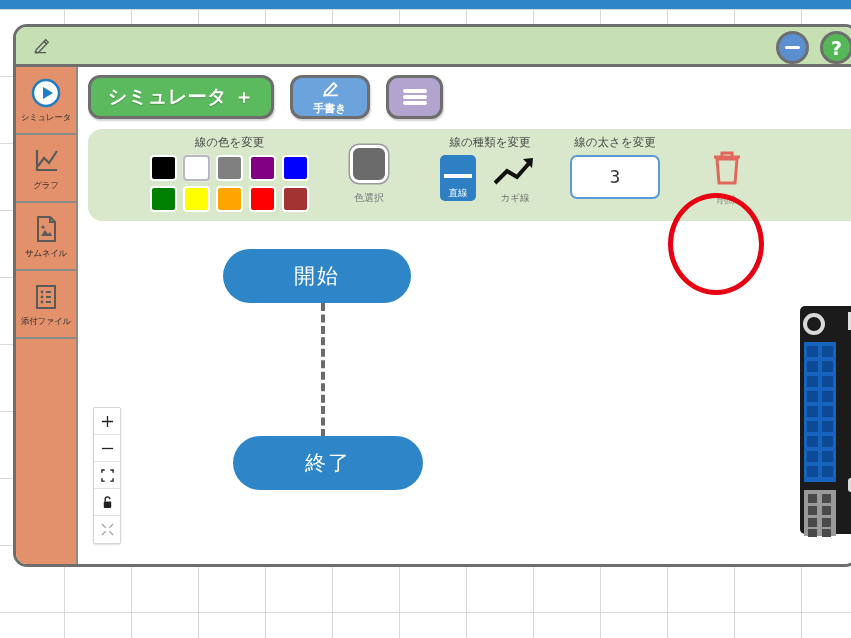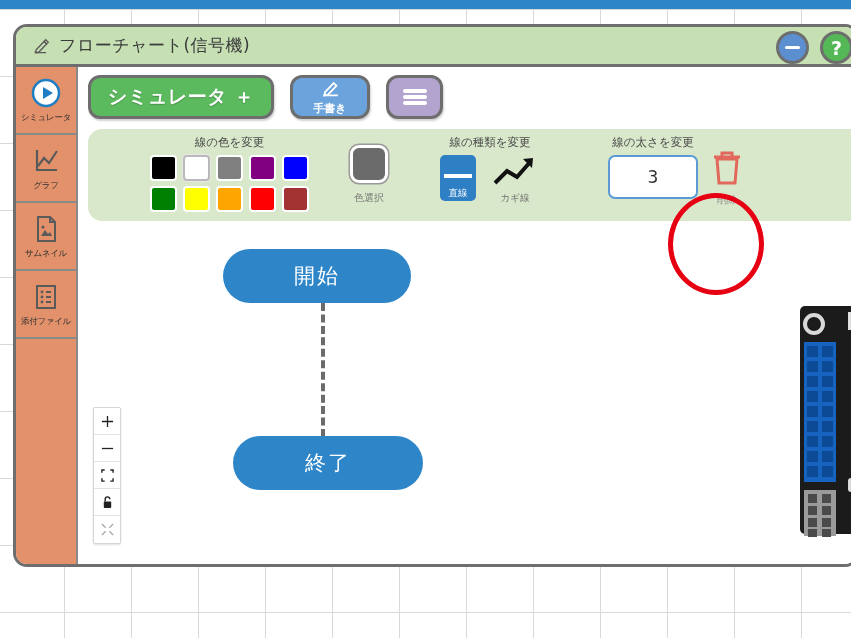--- a/index.html
+++ b/index.html
@@ -165,21 +165,21 @@
   #straight-line-option {
     width: 36px; height: 46px; background: #2f7fc4; border-radius: 5px;
     position: relative; cursor: pointer;
   }
   #straight-line-option .lnk { position:absolute; left:4px; right:4px; top:19px; height:4px; background:#ffffff; }
   #straight-label { position:absolute; bottom:1px; left:0; right:0; text-align:center; font-size:9.5px; color:#ffffff; }
   #elbow-line-option { width: 50px; cursor: pointer; text-align:center; }
   #elbow-label { font-size: 9.5px; color: #6f6f6f; margin-top: 1px; }
 
   
-  #thickness-group { left: 520px; }
+  #thickness-group { left: 482px; }
   #thickness-input {
     width: 90px; height: 44px;
     background: #ffffff; border: 2px solid #5b9bd5; border-radius: 7px;
     font-size: 17px; color: #333; text-align: center; line-height: 40px;
     cursor: text;
   }
 
   
   #delete-group { left: 612px; top: 18px; text-align: center; width: 54px; cursor: pointer; }
   #delete-label { font-size: 10px; color: #8f8f8f; margin-top: 2px; }
@@ -246,21 +246,20 @@
 <div id="app-window">
 
   <div id="title-bar">
     <span class="pencil-title-icon">
       <svg width="20" height="20" viewBox="0 0 24 24">
         <path d="M4 18 L4 20 L17 20" stroke="#5a5a5a" stroke-width="1.6" fill="none"></path>
         <path d="M5 16.5 L14.5 6.5 L17.5 9.5 L8 19.5 L4.5 20 Z" fill="none" stroke="#5a5a5a" stroke-width="1.6"></path>
         <path d="M14.5 6.5 L16.5 4.5 L19.5 7.5 L17.5 9.5 Z" fill="none" stroke="#5a5a5a" stroke-width="1.6"></path>
       </svg>
     </span>
-    <span id="title-text">フローチャート(信号機)</span>
 
     <div class="win-btn" id="minimize-button">
       <span class="bar"></span>
     </div>
     <div class="win-btn" id="help-button">
       <span>?</span>
     </div>
   </div>
 
   <div id="window-body">

